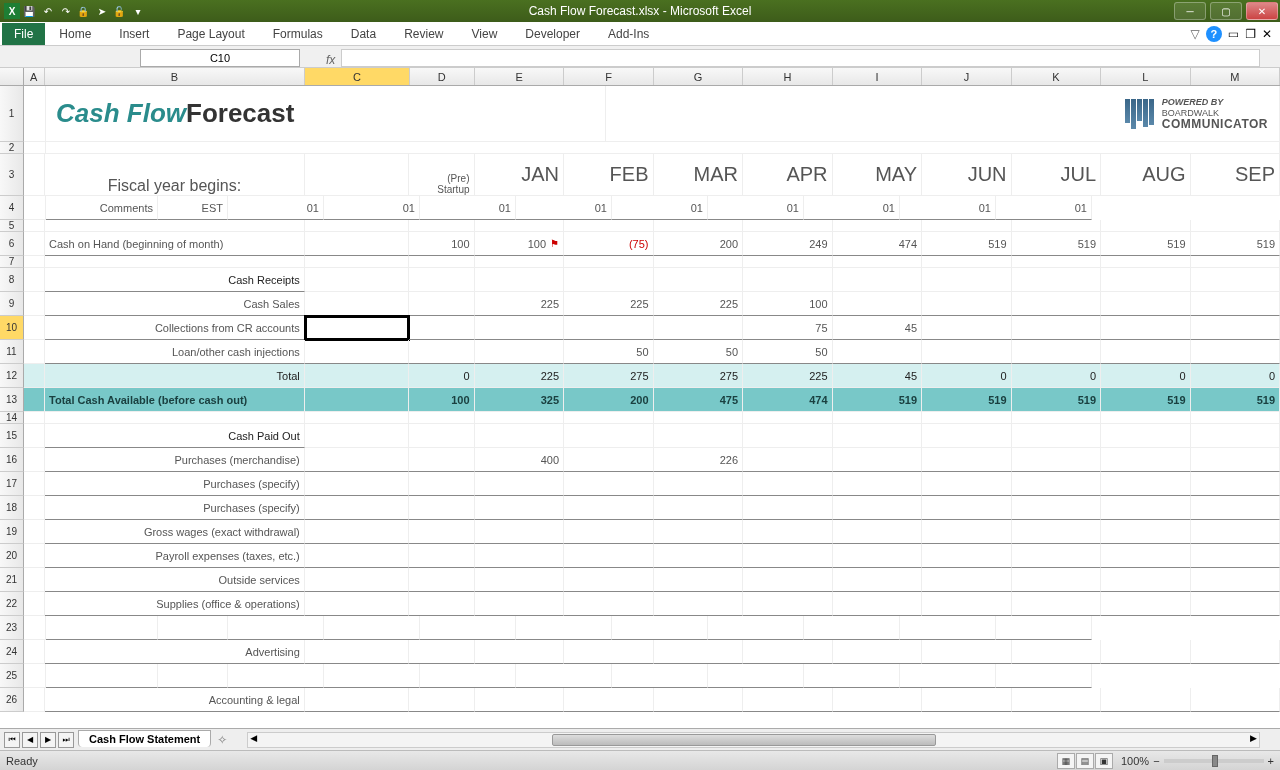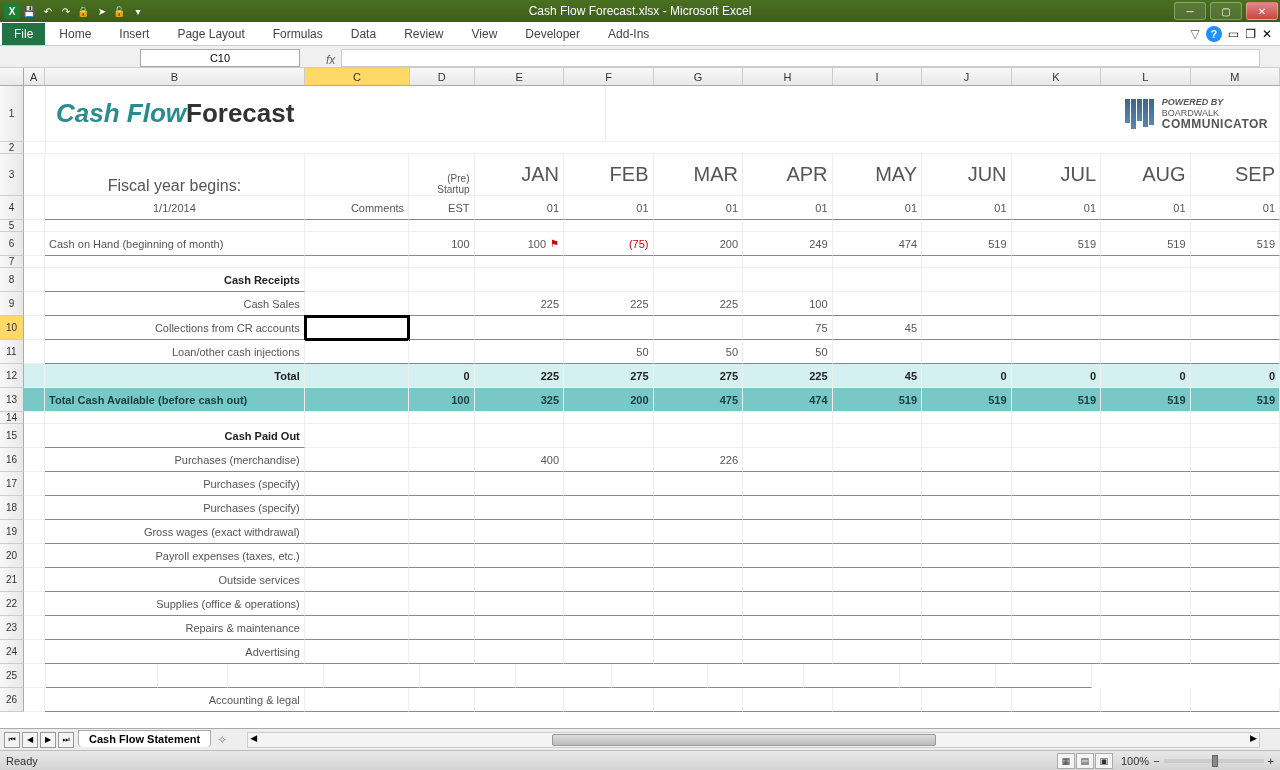--- a/index.html
+++ b/index.html
@@ -43,21 +43,21 @@
 .row-h.selected { background: #ffd966; }
 
 .cells { position: absolute; left: 24px; top: 0; right: 0; }
 .sheet-row { display: flex; height: 24px; }
 .sheet-row.r1 { height: 56px; }
 .sheet-row.r3 { height: 42px; }
 .sheet-row.small { height: 12px; }
 .cell { border-right: 1px solid #eee; border-bottom: 1px solid #eee; display: flex; align-items: center; padding: 0 4px; font-size: 11px; color: #555; }
 .cell.right { justify-content: flex-end; }
 .cell.bb { border-bottom: 1px solid #888; }
-.cell.bold { font-weight: bold; color: #222; }
+.cell.bold { font-weight: normal; color: #222; }
 .cell.month { font-size: 20px; color: #555; justify-content: flex-end; font-weight: 300; }
 .cell.neg { color: #c00; }
 .cell.total-light { background: #d5f0f0; }
 .cell.total-dark { background: #78c8c8; font-weight: 600; color: #1a4040; }
 .cell.total-dark-label { background: #78c8c8; font-weight: 600; color: #1a4040; justify-content: flex-start; }
 .selected-cell { outline: 3px solid #000; outline-offset: -2px; background: #fff; }
 
 .title-cell { font-size: 26px; font-weight: bold; color: #333; padding-left: 10px; }
 .title-cell .cf { color: #2a8c8c; font-style: italic; }
 
@@ -220,21 +220,20 @@
         <div class="cell wMonth month">MAR</div>
         <div class="cell wMonth month">APR</div>
         <div class="cell wMonth month">MAY</div>
         <div class="cell wMonth month">JUN</div>
         <div class="cell wMonth month">JUL</div>
         <div class="cell wMonth month">AUG</div>
         <div class="cell wMonth month">SEP</div>
       </div>
       <div class="sheet-row">
         <div class="cell wA"></div>
-        <div class="cell wB bb" style="justify-content: center;">1/1/2014</div>
         <div class="cell wC bb right">Comments</div>
         <div class="cell wD bb right">EST</div>
         <div class="cell wMonth bb right">01</div>
         <div class="cell wMonth bb right">01</div>
         <div class="cell wMonth bb right">01</div>
         <div class="cell wMonth bb right">01</div>
         <div class="cell wMonth bb right">01</div>
         <div class="cell wMonth bb right">01</div>
         <div class="cell wMonth bb right">01</div>
         <div class="cell wMonth bb right">01</div>
@@ -505,21 +504,20 @@
         <div class="cell wMonth bb"></div>
         <div class="cell wMonth bb"></div>
         <div class="cell wMonth bb"></div>
         <div class="cell wMonth bb"></div>
         <div class="cell wMonth bb"></div>
         <div class="cell wMonth bb"></div>
         <div class="cell wMonth bb"></div>
       </div>
       <div class="sheet-row">
         <div class="cell wA"></div>
-        <div class="cell wB bb right">Repairs &amp; maintenance</div>
         <div class="cell wC bb"></div>
         <div class="cell wD bb"></div>
         <div class="cell wMonth bb"></div>
         <div class="cell wMonth bb"></div>
         <div class="cell wMonth bb"></div>
         <div class="cell wMonth bb"></div>
         <div class="cell wMonth bb"></div>
         <div class="cell wMonth bb"></div>
         <div class="cell wMonth bb"></div>
         <div class="cell wMonth bb"></div>

